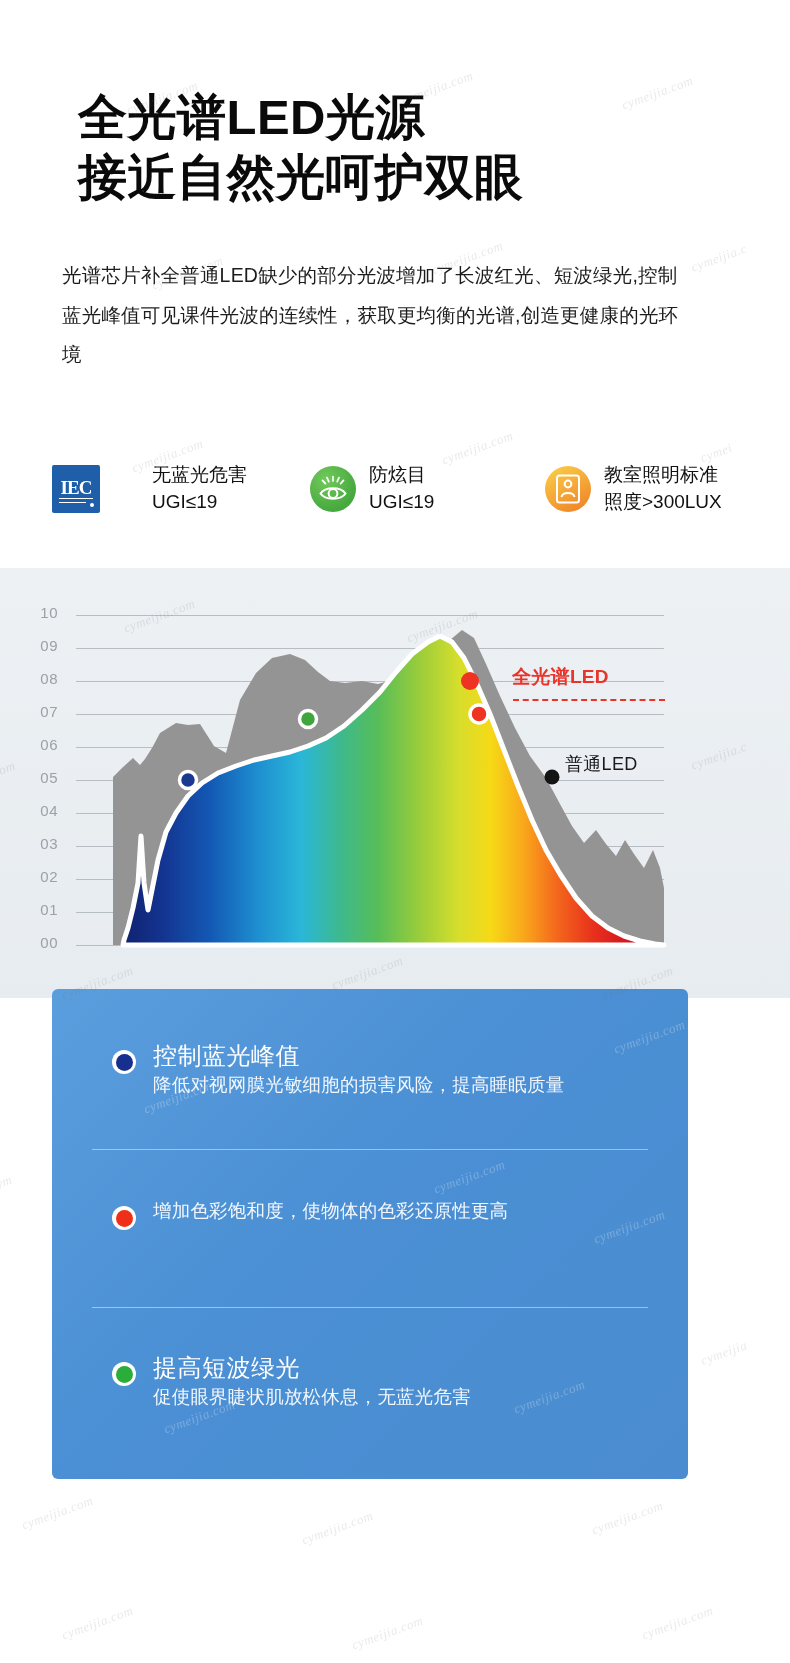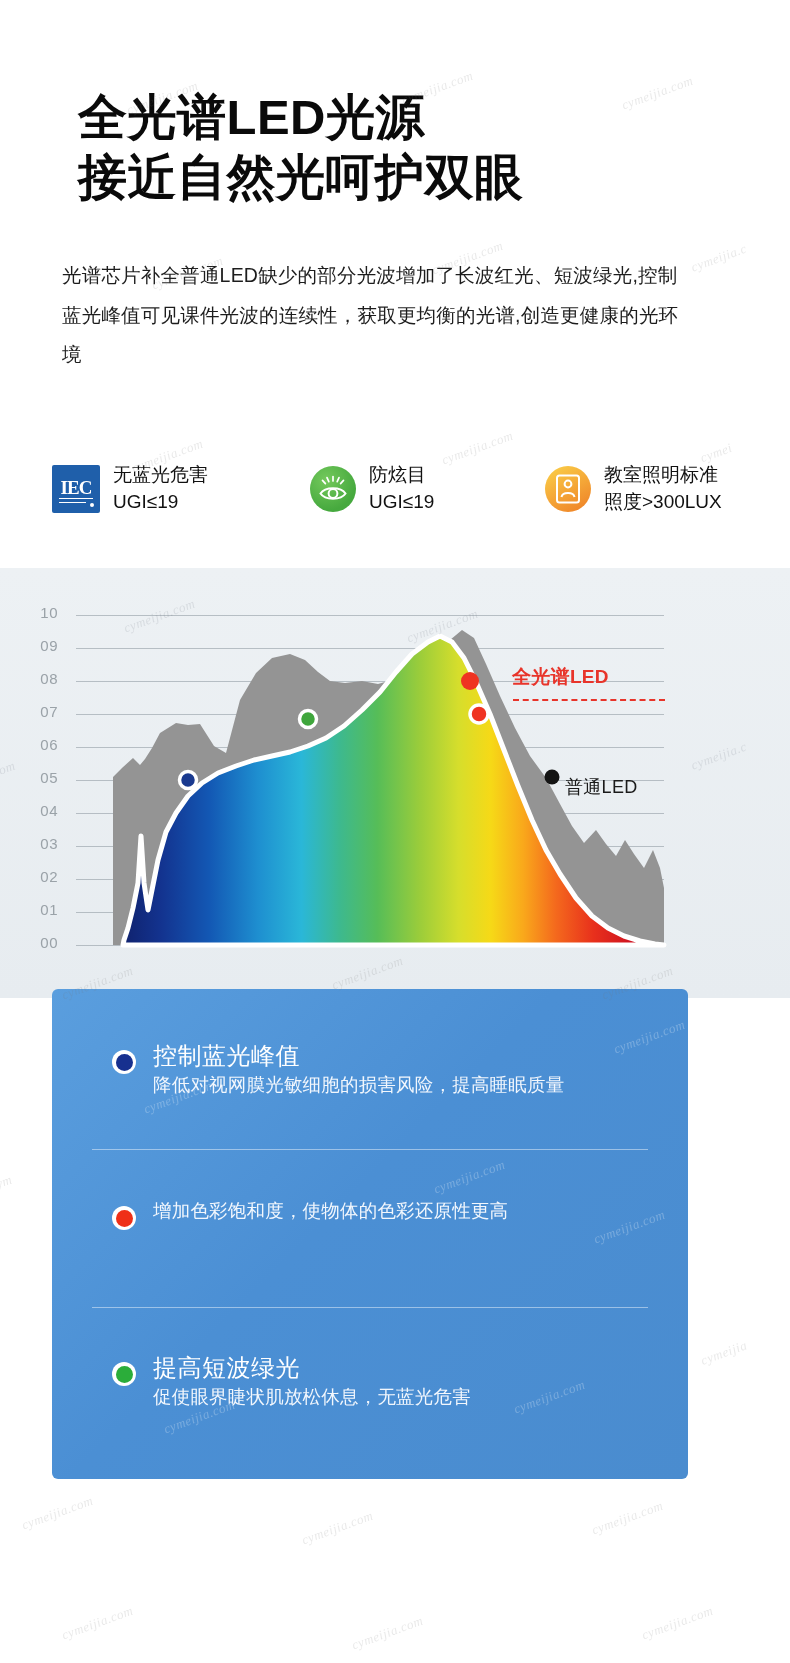--- a/index.html
+++ b/index.html
@@ -32,21 +32,21 @@
     font-size:19.5px;line-height:2.05;letter-spacing:.2px;
   }
   .intro p{margin:0;}
 
   
   .badges{
     position:absolute;left:52px;top:462px;width:700px;
     display:flex;align-items:center;
   }
   .badge{display:flex;align-items:center;}
-  .badge.b1{width:258px;}
+  .badge.b1{width:258px;gap:39px;}
   .badge.b2{width:235px;}
   .badge.b3{width:auto;}
   .badge-text{margin-left:13px;font-size:19px;line-height:1.42;color:#111;}
   .badge-text .t2{display:block;}
 
   .iec-icon{
     width:48px;height:48px;background:#1f5faa;border-radius:2px;
     display:flex;flex-direction:column;align-items:center;justify-content:center;
     position:relative;
   }
@@ -257,21 +257,21 @@
       <svg class="axis-svg" width="790" height="430">
         <circle cx="188" cy="212" r="8.5" fill="#1a3a8f" stroke="#ffffff" stroke-width="3.5"></circle>
         <circle cx="308" cy="151" r="8.5" fill="#3fa63c" stroke="#ffffff" stroke-width="3.5"></circle>
         <circle cx="470" cy="113" r="9" fill="#ef3322"></circle>
         <circle cx="479" cy="146" r="9" fill="#ef3322" stroke="#ffffff" stroke-width="3.5"></circle>
         <circle cx="552" cy="209" r="7.5" fill="#141414"></circle>
       </svg>
 
       <div class="legend-full" style="left:512px;top:96px">全光谱LED</div>
       <div class="legend-full-line" style="left:513px;top:131px"></div>
-      <div class="legend-normal" style="left:565px;top:207px">普通LED</div>
+      <div class="legend-normal" style="left:565px;top:184px">普通LED</div>
 
       <div class="wm lite" style="left:122px;top:40px">cymeijia.com</div>
       <div class="wm lite" style="left:405px;top:50px">cymeijia.com</div>
       <div class="wm lite" style="left:690px;top:180px">cymeijia.c</div>
       <div class="wm lite" style="left:-18px;top:195px">a.com</div>
     </div>
   </div>
 
   <div class="feature-card">
 

